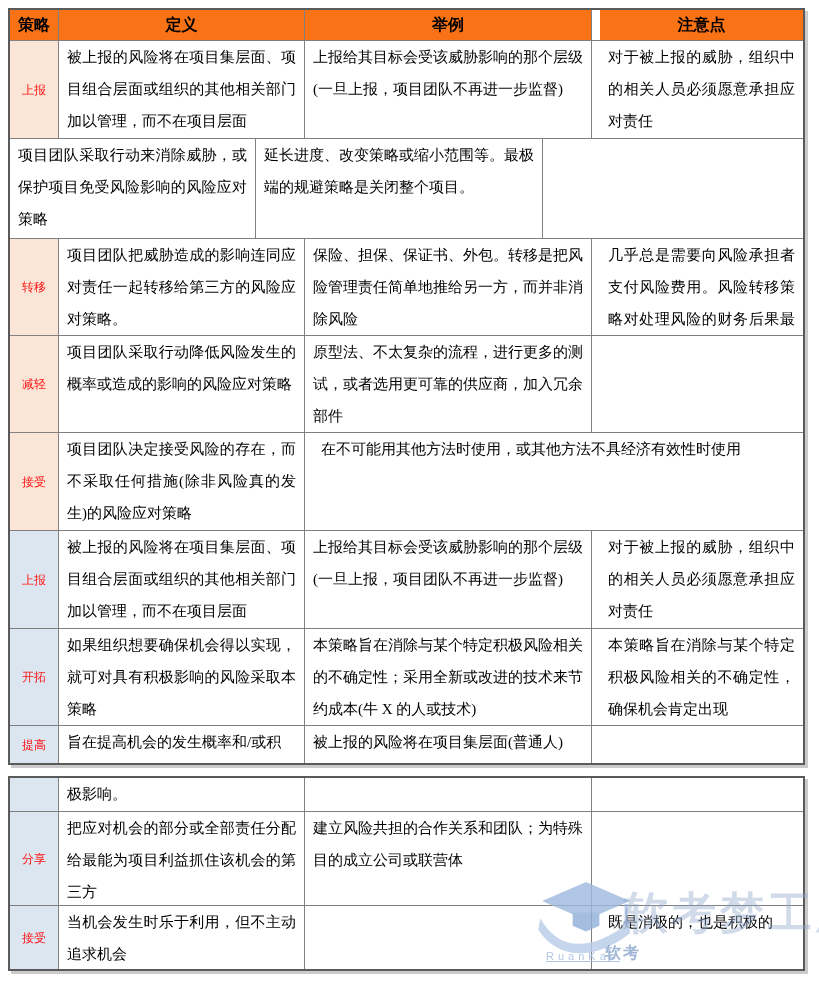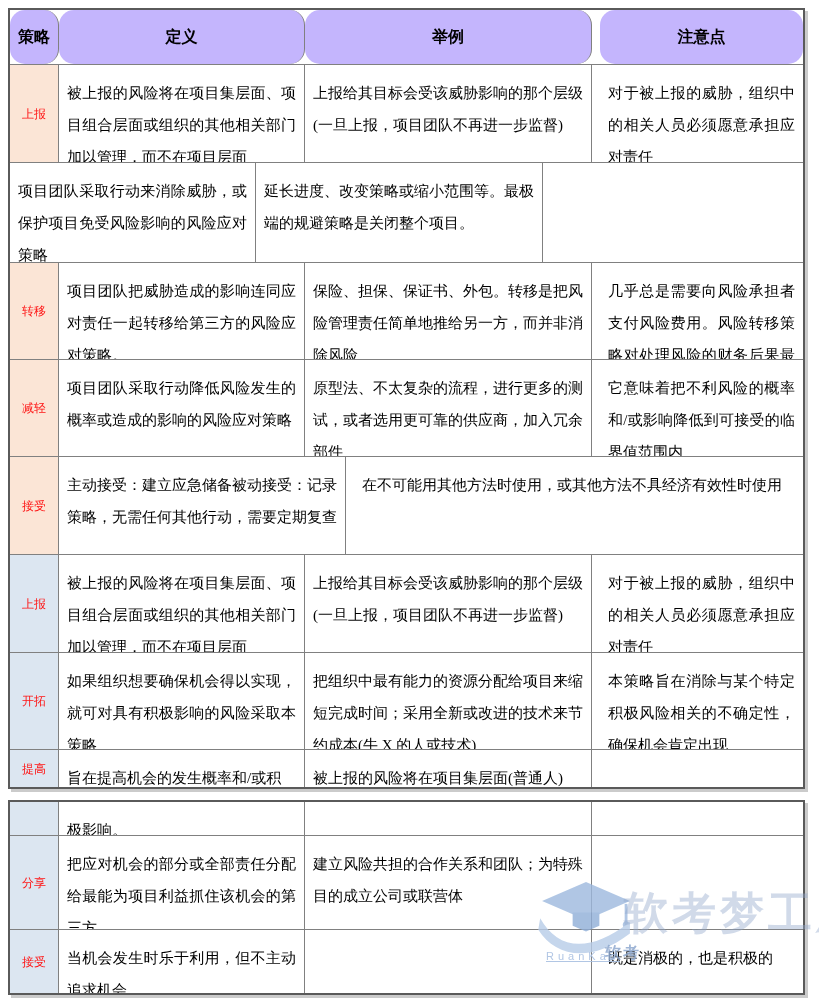--- a/index.html
+++ b/index.html
@@ -13,37 +13,37 @@
     width:797px;
     border:2px solid #5a5a5a;
     background:#fff;
     box-shadow:3px 3px 0 rgba(140,140,140,.45);
     box-sizing:border-box;
   }
   .row{display:flex;box-sizing:border-box;}
   .row + .row{border-top:1px solid #808080;}
   .cell{
     box-sizing:border-box;
-    padding:12px 8px;
+    padding:0 8px;
     font-size:15px;
     line-height:32px;
     text-align:justify;
     overflow:hidden;
   }
   .c1{width:49px;flex:none;display:flex;align-items:center;justify-content:center;padding:0 2px;}
   .c2{width:246px;flex:none;}
   .c3{width:287px;flex:none;}
   .c4{flex:1;margin-left:8px;}
   .c1,.c2,.c3{border-right:1px solid #808080;}
   .hdr .cell{
-    background:#c4b5fd;
+    background:#f97316;
     font-weight:bold;
     font-size:16px;
     line-height:30px;
-    display:flex;align-items:center;justify-content:center;border-radius:15px;
+    display:flex;align-items:center;justify-content:center;
   }
   .strategy{
     color:#FE1414;
     font-size:12px;
     text-align:center;
     line-height:20px;
   }
   .pink .c1{background:#FBE5D6;}
   .blue .c1{background:#DCE6F1;}
   .gap{height:11px;}
@@ -101,40 +101,39 @@
       <div class="cell c1 strategy">转移</div>
       <div class="cell c2">项目团队把威胁造成的影响连同应对责任一起转移给第三方的风险应对策略。</div>
       <div class="cell c3">保险、担保、保证书、外包。转移是把风险管理责任简单地推给另一方，而并非消除风险</div>
       <div class="cell c4">几乎总是需要向风险承担者支付风险费用。风险转移策略对处理风险的财务后果最有效</div>
     </div>
 
     <div class="row pink" style="height:97px">
       <div class="cell c1 strategy">减轻</div>
       <div class="cell c2">项目团队采取行动降低风险发生的概率或造成的影响的风险应对策略</div>
       <div class="cell c3">原型法、不太复杂的流程，进行更多的测试，或者选用更可靠的供应商，加入冗余部件</div>
-      <div class="cell c4">它意味着把不利风险的概率和/或影响降低到可接受的临界值范围内</div>
     </div>
 
     <div class="row pink" style="height:98px">
       <div class="cell c1 strategy">接受</div>
-      <div class="cell c3">主动接受：建立应急储备被动接受：记录策略，无需任何其他行动，需要定期复查</div>
+      <div class="cell c2">项目团队决定接受风险的存在，而不采取任何措施(除非风险真的发生)的风险应对策略</div>
       <div class="cell c4">在不可能用其他方法时使用，或其他方法不具经济有效性时使用</div>
     </div>
 
     <div class="row blue" style="height:98px">
       <div class="cell c1 strategy">上报</div>
       <div class="cell c2">被上报的风险将在项目集层面、项目组合层面或组织的其他相关部门加以管理，而不在项目层面</div>
       <div class="cell c3">上报给其目标会受该威胁影响的那个层级(一旦上报，项目团队不再进一步监督)</div>
       <div class="cell c4">对于被上报的威胁，组织中的相关人员必须愿意承担应对责任</div>
     </div>
 
     <div class="row blue" style="height:97px">
       <div class="cell c1 strategy">开拓</div>
       <div class="cell c2">如果组织想要确保机会得以实现，就可对具有积极影响的风险采取本策略</div>
-      <div class="cell c3">把组织中最有能力的资源分配给项目来缩短完成时间；采用全新或改进的技术来节约成本(牛 X 的人或技术)</div>
+      <div class="cell c3">本策略旨在消除与某个特定积极风险相关的不确定性；采用全新或改进的技术来节约成本(牛 X 的人或技术)</div>
       <div class="cell c4">本策略旨在消除与某个特定积极风险相关的不确定性，确保机会肯定出现</div>
     </div>
 
     <div class="row blue" style="height:38px">
       <div class="cell c1 strategy">提高</div>
       <div class="cell c2">旨在提高机会的发生概率和/或积</div>
       <div class="cell c3">被上报的风险将在项目集层面(普通人)</div>
       <div class="cell c4"></div>
     </div>
 

